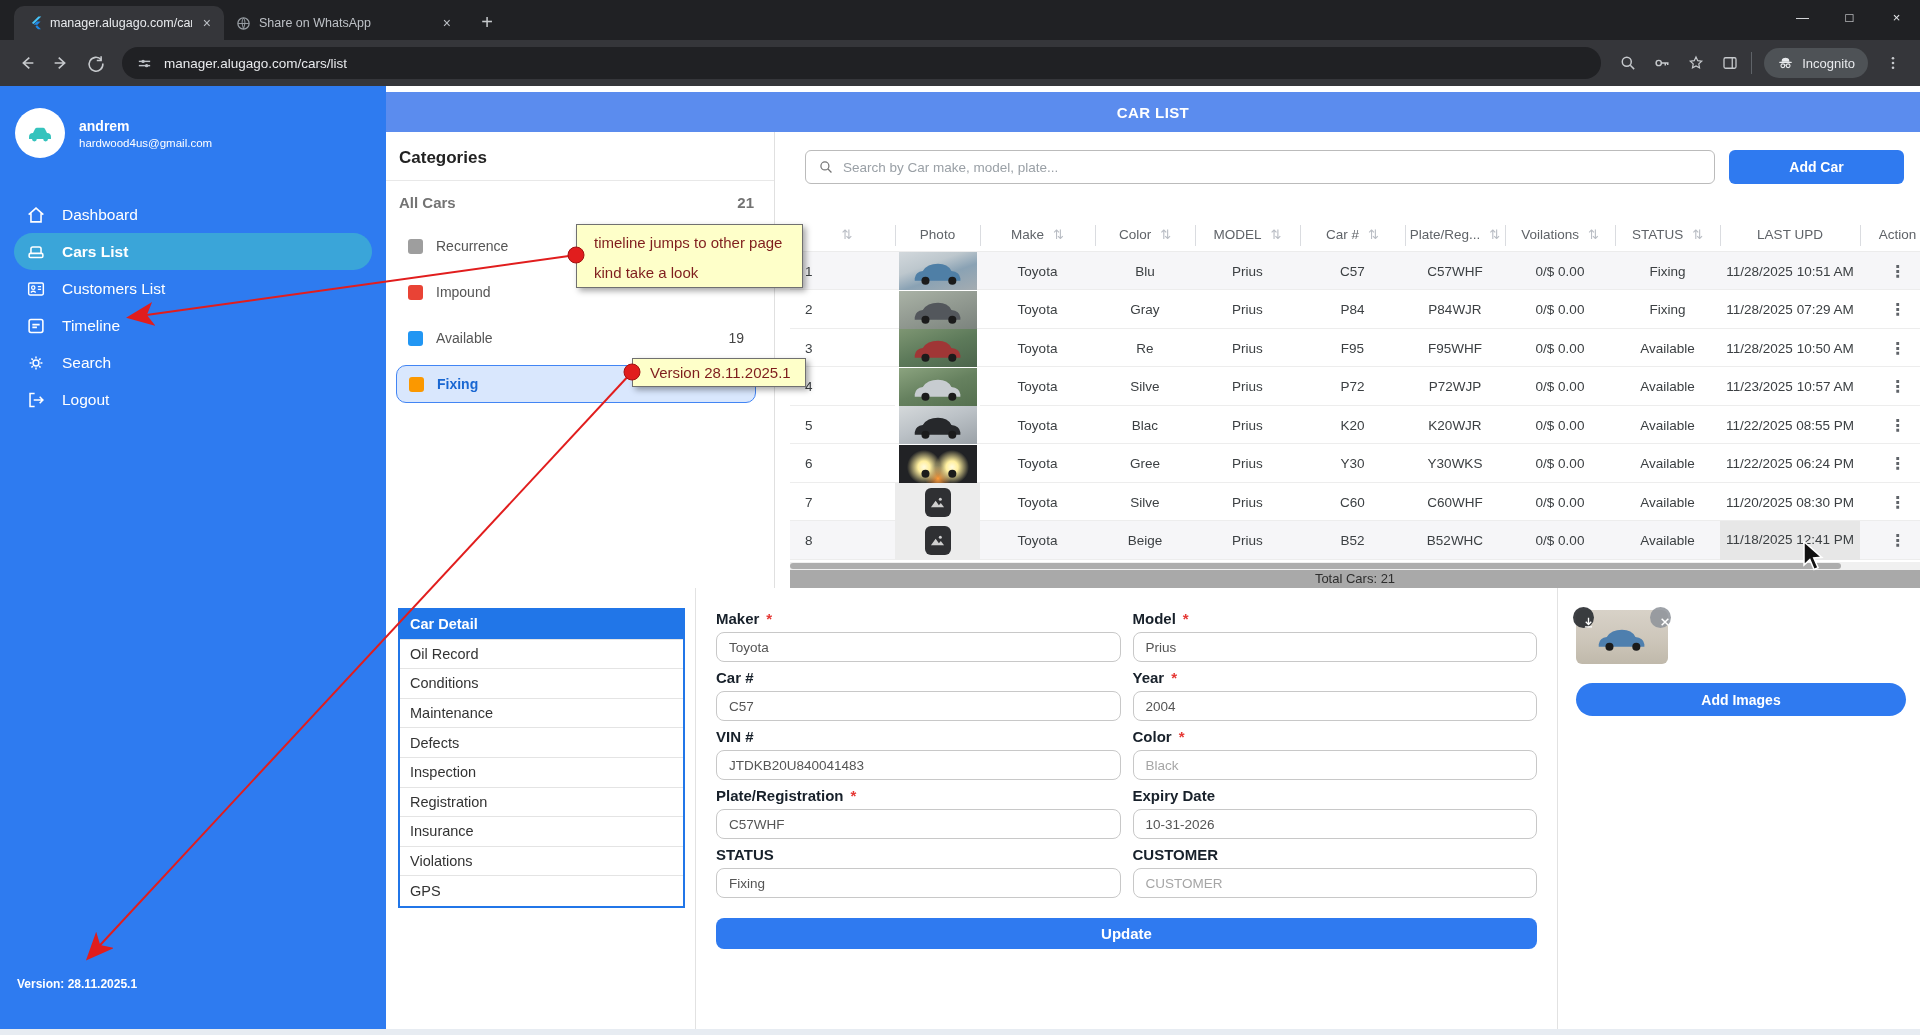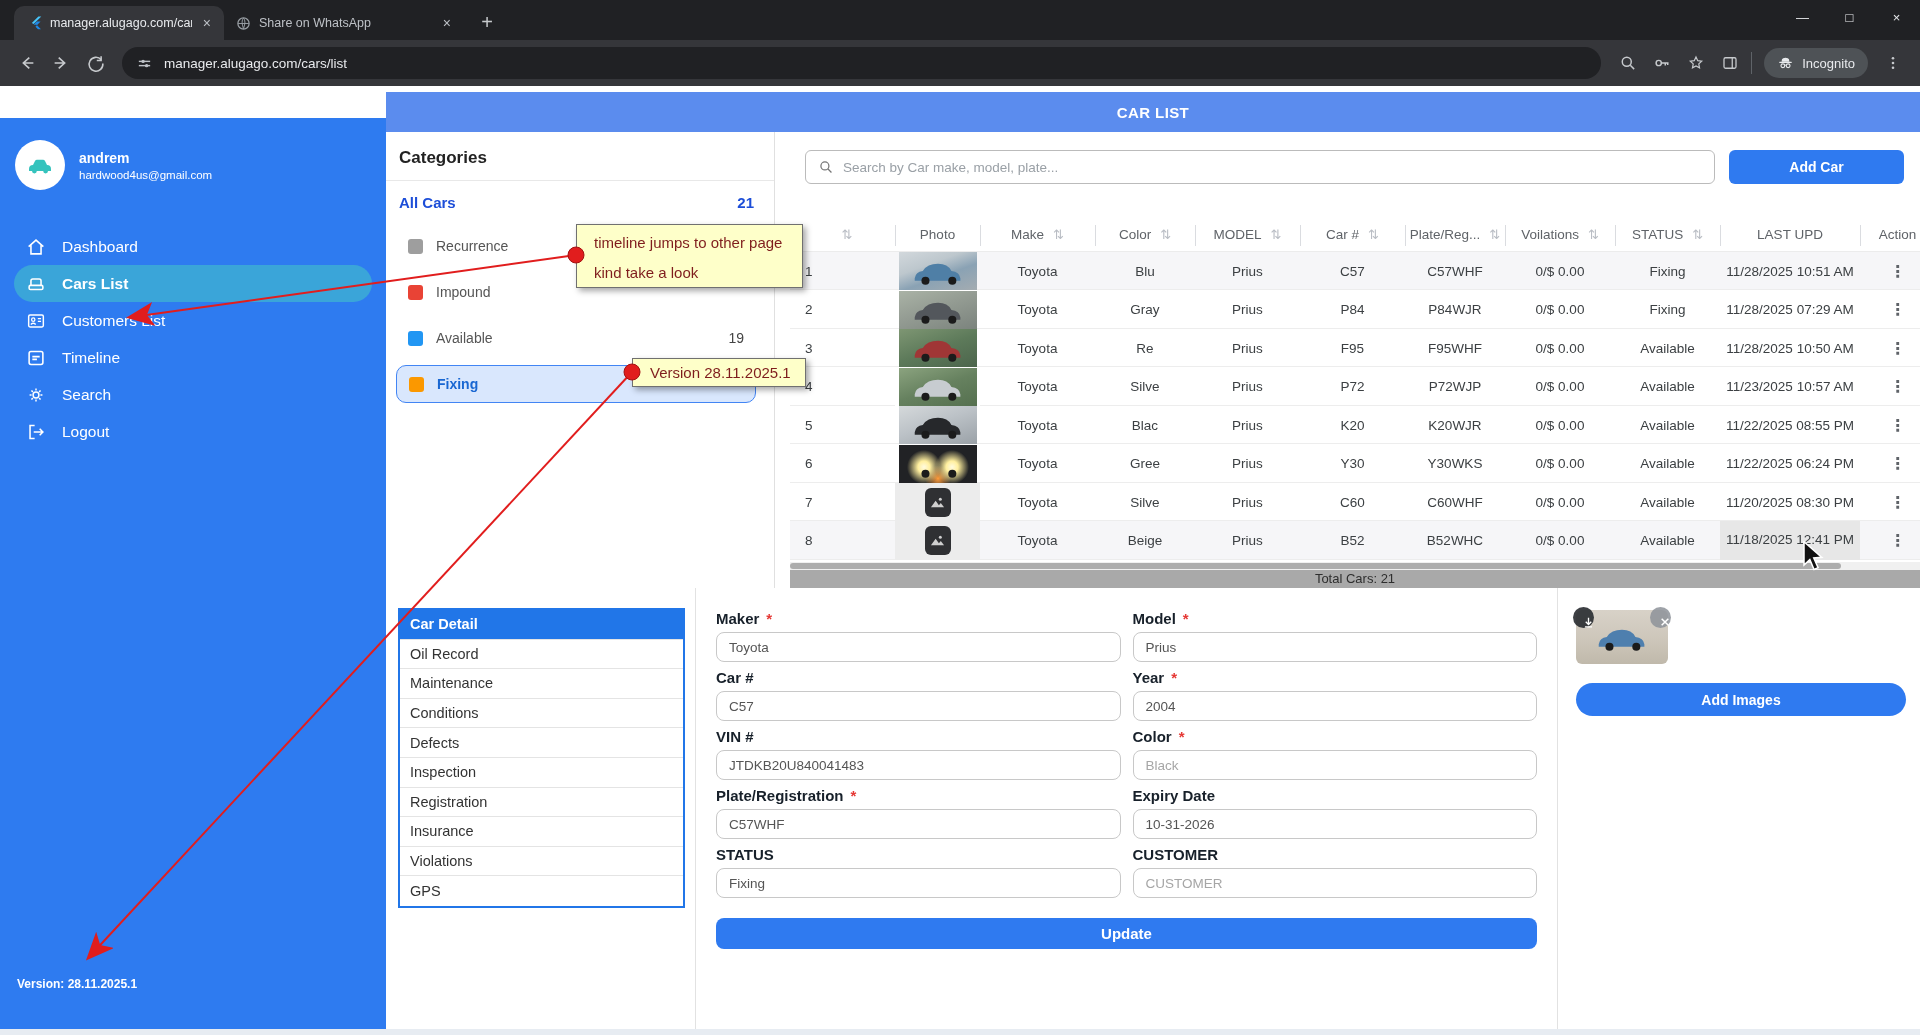--- a/index.html
+++ b/index.html
@@ -19,41 +19,41 @@
   .win-controls { position:absolute; right:0; top:0; height:34px; display:flex; }
   .win-btn { width:47px; display:flex; align-items:center; justify-content:center; color:#e8eaed; font-size:13px; }
   .toolbar { height:46px; background:#35363a; display:flex; align-items:center; padding:0 10px; }
   .tbtn { width:34px; height:34px; border-radius:50%; display:flex; align-items:center; justify-content:center; color:#c7cacd; flex-shrink:0; }
   .urlbox { flex:1; height:32px; background:#202124; border-radius:16px; margin:0 10px; display:flex; align-items:center; gap:11px; padding:0 14px; color:#e8eaed; font-size:13.5px; }
   .chip { display:flex; align-items:center; gap:8px; background:#4e5256; height:30px; border-radius:15px; padding:0 13px; color:#e8eaed; font-size:13px; margin:0 8px; }
   .tdivider { width:1px; height:22px; background:#5f6368; margin:0 4px; }
 
   
   .app { display:flex; height:949px; position:relative; }
-  .sidebar { width:386px; background:var(--blue); color:#fff; flex-shrink:0; position:relative;margin-top:32px; }
+  .sidebar { width:386px; background:var(--blue); color:#fff; flex-shrink:0; position:relative; }
   .user { display:flex; align-items:center; gap:14px; padding:22px 0 0 15px; }
   .avatar { width:50px; height:50px; border-radius:50%; background:#fff; display:flex; align-items:center; justify-content:center; }
   .uname { font-size:14px; font-weight:bold; }
   .uemail { font-size:11.5px; margin-top:3px; }
   .nav { margin-top:38px; }
   .nav-item { height:37px; display:flex; align-items:center; gap:15px; padding-left:25px; font-size:15.5px; cursor:pointer; }
   .nav-item.active { background:#3aa5d9; border-radius:20px; margin:0 14px; padding-left:11px; font-weight:bold; }
   .nav-item svg { display:none; }
   .nav-item.home-icon svg.i-home, .nav-item.car-icon svg.i-car, .nav-item.customers-icon svg.i-cust,
   .nav-item.timeline-icon svg.i-tl, .nav-item.gear-icon svg.i-gear, .nav-item.logout-icon svg.i-out { display:block; }
   .version { position:absolute; left:17px; bottom:44px; font-size:12px; font-weight:bold; }
 
   .content { flex:1; display:flex; flex-direction:column; min-width:0; }
   .page-header { height:40px; margin-top:6px; background:var(--hdr); color:#fff; font-weight:bold; font-size:15px; letter-spacing:.4px; display:flex; align-items:center; justify-content:center; }
   .content-body { display:flex; height:456px;gap:15px; }
 
   
   .cat-panel { width:389px; border-right:1px solid #e0e0e0; flex-shrink:0; }
   .cat-title { font-size:17px; font-weight:bold; color:#222; padding:16px 0 12px 13px; border-bottom:1px solid #e8e8e8; }
-  .all-cars { display:flex; justify-content:space-between; padding:13px 20px 4px 13px; font-size:15px; font-weight:bold; color:#1d4ed8; }
+  .all-cars { display:flex; justify-content:space-between; padding:13px 20px 4px 13px; font-size:15px; font-weight:bold; color:#737373; }
   .cat-list { padding:8px 0 0 22px; }
   .cat-row { height:46px; display:flex; align-items:center; gap:13px; font-size:14px; color:#555; position:relative; padding-right:30px; }
   .swatch { width:15px; height:15px; border-radius:3px; flex-shrink:0; }
   .cat-count { margin-left:auto; font-size:14px; color:#444; }
   .cat-row.selected { border:1.5px solid #4285f4; background:#d9e7fd; border-radius:10px; height:38px; margin:4px 18px 4px -12px; padding-left:12px; color:#1967d2; font-weight:bold; }
 
   
   .table-area { flex:1; display:flex; flex-direction:column; min-width:0; }
   .search-row { display:flex; align-items:center; padding:18px 16px 34px 15px; gap:14px; }
   .searchbox { flex:1; height:34px; border:1px solid #bbb; border-radius:6px; display:flex; align-items:center; gap:9px; padding:0 12px; }
@@ -571,24 +571,24 @@
     <div class="detail">
       <div class="menu-area">
         <div class="menu-card">
             <div class="menu-item active">
     <span>Car Detail</span>
   </div>
             <div class="menu-item">
     <span>Oil Record</span>
   </div>
             <div class="menu-item">
+    <span>Conditions</span>
+  </div>
+            <div class="menu-item">
     <span>Maintenance</span>
-  </div>
-            <div class="menu-item">
-    <span>Conditions</span>
   </div>
             <div class="menu-item">
     <span>Defects</span>
   </div>
             <div class="menu-item">
     <span>Inspection</span>
   </div>
             <div class="menu-item">
     <span>Registration</span>
   </div>

